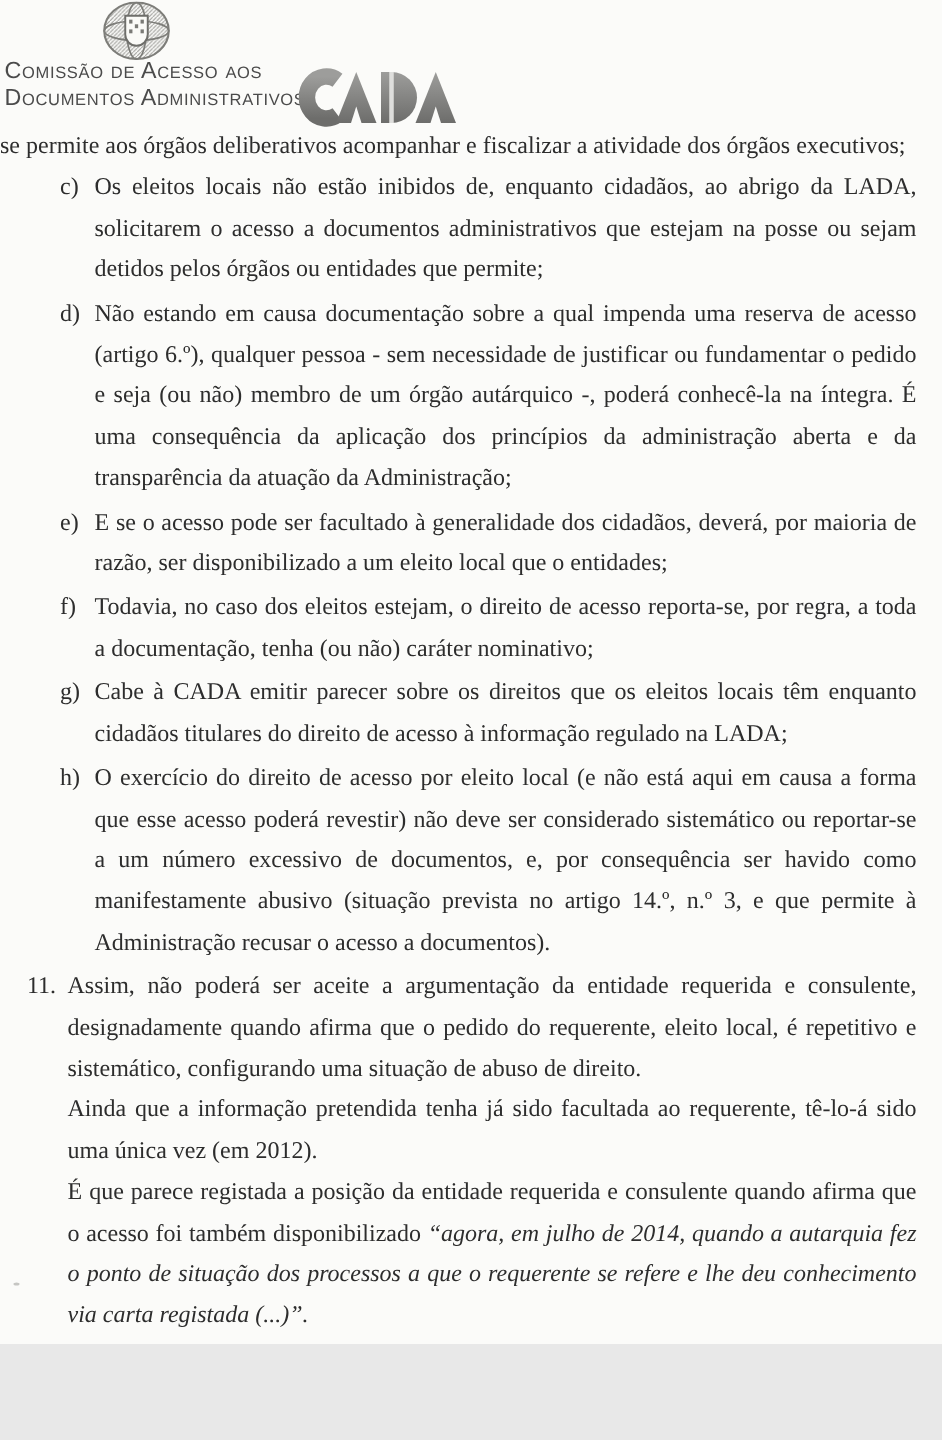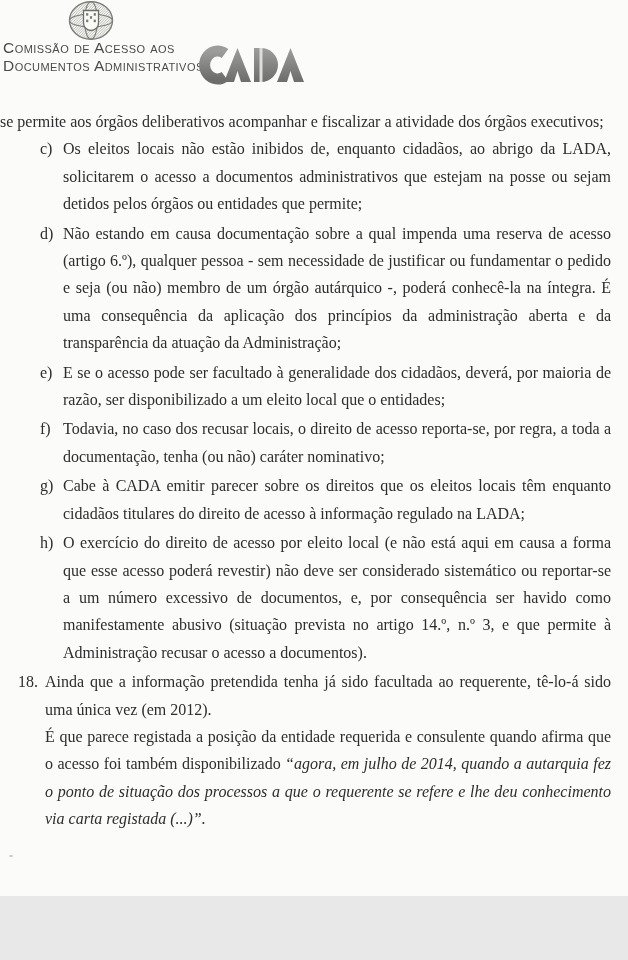--- a/index.html
+++ b/index.html
@@ -14,21 +14,21 @@
   .org-name{
     position:absolute;left:3px;top:39px;
     font-family:"Liberation Sans",sans-serif;
     font-variant:small-caps;font-weight:500;
     font-size:15.5px;line-height:17.5px;letter-spacing:.45px;
     color:#4b4b4b;white-space:nowrap;
   }
   .cada-logo{position:absolute;left:199px;top:44px;}
   
   .doc-body{
-    position:absolute;top:108px;left:0;width:611px;
+    position:absolute;top:84px;left:0;width:611px;
     font-size:16px;line-height:27.4px;
   }
   .doc-body p{margin:0;}
   .cont{margin:0 0 2px 63px;text-align:justify;}
   .li{display:flex;margin:0 0 2px 40px;}
   .li .lbl{flex:0 0 23px;}
   .li .txt{flex:1;text-align:justify;}
   .item11{display:flex;margin:1px 0 0 18px;}
   .item11 .lbl{flex:0 0 27px;}
   .item11 .txt-block{flex:1;}
@@ -109,36 +109,37 @@
       <span class="txt">Não estando em causa documentação sobre a qual impenda uma reserva de acesso (artigo 6.º), qualquer pessoa - sem necessidade de justificar ou fundamentar o pedido e seja (ou não) membro de um órgão autárquico -, poderá conhecê-la na íntegra. É uma consequência da aplicação dos princípios da administração aberta e da transparência da atuação da Administração;</span>
     </div>
 
     <div class="li">
       <span class="lbl">e)</span>
       <span class="txt">E se o acesso pode ser facultado à generalidade dos cidadãos, deverá, por maioria de razão, ser disponibilizado a um eleito local que o entidades;</span>
     </div>
 
     <div class="li">
       <span class="lbl">f)</span>
-      <span class="txt">Todavia, no caso dos recusar locais, o direito de acesso reporta-se, por regra, a toda a documentação, tenha (ou não) caráter nominativo;</span>
+      <span class="txt">Todavia, no caso dos eleitos estejam, o direito de acesso reporta-se, por regra, a toda a documentação, tenha (ou não) caráter nominativo;</span>
     </div>
 
     <div class="li">
       <span class="lbl">g)</span>
       <span class="txt">Cabe à CADA emitir parecer sobre os direitos que os eleitos locais têm enquanto cidadãos titulares do direito de acesso à informação regulado na LADA;</span>
     </div>
 
     <div class="li">
       <span class="lbl">h)</span>
       <span class="txt">O exercício do direito de acesso por eleito local (e não está aqui em causa a forma que esse acesso poderá revestir) não deve ser considerado sistemático ou reportar-se a um número excessivo de documentos, e, por consequência ser havido como manifestamente abusivo (situação prevista no artigo 14.º, n.º 3, e que permite à Administração recusar o acesso a documentos).</span>
     </div>
 
     <div class="item11">
-      <span class="lbl">18.</span>
+      <span class="lbl">11.</span>
       <div class="txt-block">
+        <p>Assim, não poderá ser aceite a argumentação da entidade requerida e consulente, designadamente quando afirma que o pedido do requerente, eleito local, é repetitivo e sistemático, configurando uma situação de abuso de direito.</p>
         <p>Ainda que a informação pretendida tenha já sido facultada ao requerente, tê-lo-á sido uma única vez (em 2012).</p>
         <p><span>É que parece registada a posição da entidade requerida e consulente quando afirma que o acesso foi também disponibilizado </span><em>“agora, em julho de 2014, quando a autarquia fez o ponto de situação dos processos a que o requerente se refere e lhe deu conhecimento via carta registada (...)”.</em></p>
       </div>
     </div>
 
   </main>
 
   <div class="scan-artifact"></div>
 
   <div class="page-number">10</div>

